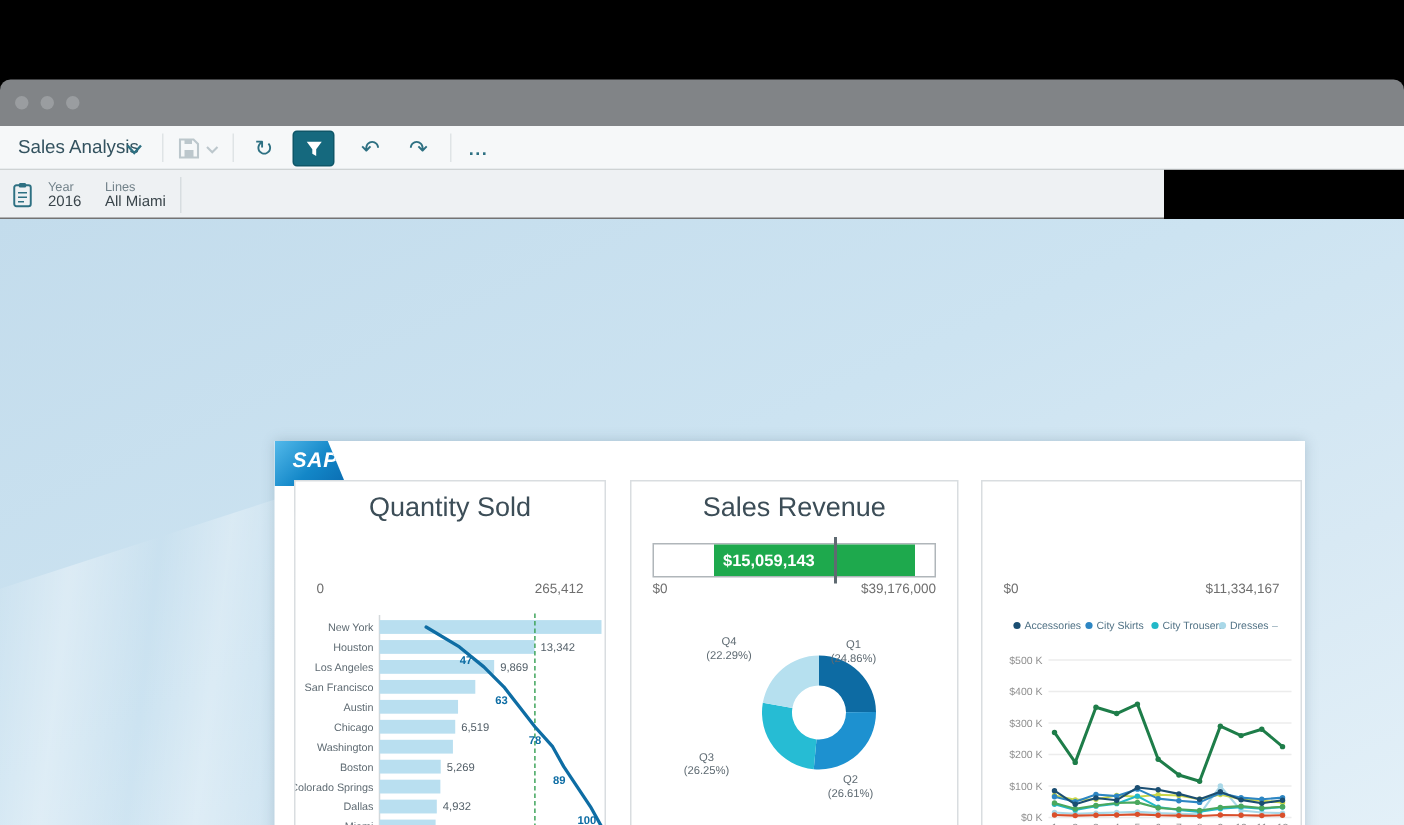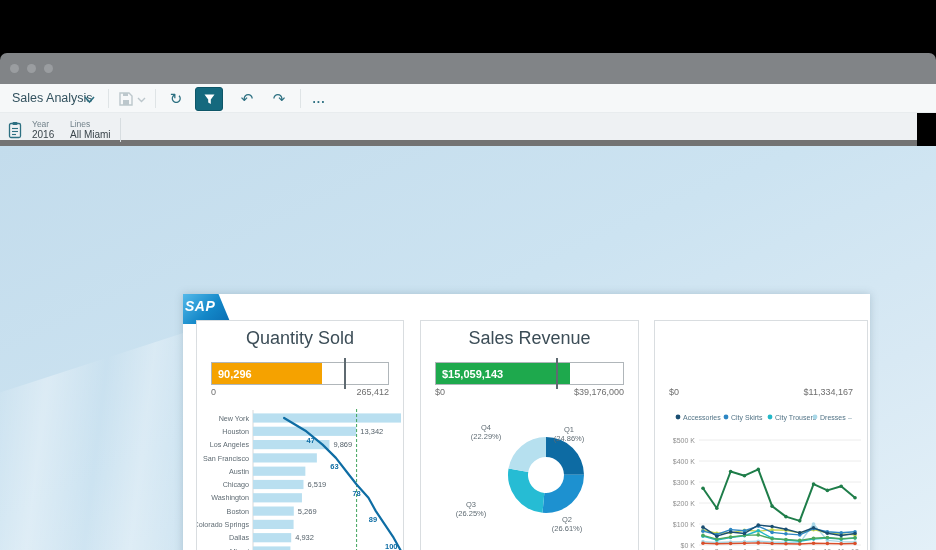--- a/index.html
+++ b/index.html
@@ -13,38 +13,38 @@
 
   .toolbar { position:absolute; left:0; top:84px; width:936px; height:29px; background:#f6f8f9;
     border-bottom:1px solid #e8ecee; }
   .tb-title { position:absolute; left:12px; top:7px; font-size:12.5px; color:#33525f; }
   .tb-ic { position:absolute; top:4px; width:22px; height:22px; display:flex; align-items:center; justify-content:center;
     color:#2d7082; font-size:15px; cursor:pointer; }
   .tb-div { position:absolute; top:5px; width:1px; height:19px; background:#dfe4e6; }
   .filter-btn { position:absolute; left:195px; top:3px; width:28px; height:24px; background:#15697e;
     border:1px solid #0e5668; border-radius:3px; display:flex; align-items:center; justify-content:center; cursor:pointer; }
 
-  .filterbar { position:absolute; left:0; top:113px; width:917px; height:33px; background:#eef1f3;
-    border-bottom:6px solid #737373; }
+  .filterbar { position:absolute; left:0; top:113px; width:776px; height:33px; background:#eef1f3;
+    border-bottom:1px solid #737373; }
   .ff-label { font-size:8.5px; color:#72828a; line-height:10px; }
   .ff-value { font-size:10px; color:#39444a; line-height:11px; }
   .ff { position:absolute; top:6px; }
 
   .desktop { position:absolute; left:0; top:146px; width:936px; height:404px;
     background:linear-gradient(155deg,#c3dcec 0%,#cce3f1 45%,#d8e9f4 75%,#e3f0f8 100%); }
   .desktop::after { content:""; position:absolute; left:-60px; bottom:-80px; width:300px; height:260px;
     background:linear-gradient(115deg, rgba(255,255,255,0) 20%, rgba(255,255,255,.35) 35%, rgba(255,255,255,0) 50%, rgba(255,255,255,.3) 62%, rgba(255,255,255,0) 75%);
     transform:rotate(-18deg); }
 
   .canvas { position:absolute; left:183px; top:148px; width:687px; height:402px; background:#ffffff;
     box-shadow:0 0 8px rgba(60,90,110,.25); }
   .sap-logo { position:absolute; left:0; top:0; width:48px; height:30px;
     background:linear-gradient(135deg,#53b9ea 0%,#1387c8 55%,#0a6bb0 100%);
     clip-path:polygon(0 0, 74% 0, 100% 100%, 0 100%);
-    color:#fff; font-weight:bold; font-style:italic; font-size:14px; line-height:25px; padding-left:2px; letter-spacing:.5px; }
+    color:#fff; font-weight:bold; font-style:italic; font-size:14px; line-height:25px; padding-left:12px; letter-spacing:.5px; }
 
   .panel { position:absolute; background:#fff; border:1px solid #d9dde0; }
   .p1 { left:13px; top:26px; width:208px; height:241px; }
   .p2 { left:237px; top:26px; width:219px; height:241px; }
   .p3 { left:471px; top:26px; width:214px; height:241px; }
   .panel-title { position:absolute; left:0; right:0; top:7px; text-align:center; font-size:18px; color:#3c4d57; }
 
   .bullet-track { position:absolute; left:14px; right:14px; top:41px; height:23px; background:#fff; border:1px solid #b0b6ba; }
   .bullet-fill { position:absolute; left:0; top:0; bottom:0; }
   .bullet-val { position:absolute; left:6px; top:5px; font-size:11px; font-weight:bold; color:#fff; white-space:nowrap; }
@@ -111,26 +111,20 @@
     </div>
     <div style="position:absolute;left:120px;top:5px;width:1px;height:24px;background:#d7dde0"></div>
   </div>
 
   <div class="desktop">
     <div class="canvas">
       <div class="sap-logo">SAP</div>
 
       <div class="panel p1">
         <div class="panel-title">Quantity Sold</div>
-        <div class="bullet-track">
-          <div class="bullet-fill" id="bf0" style="width: 62.5%; background: rgb(245, 162, 0);">
-            <div class="bullet-val">90,296</div>
-            </div>
-          <div class="bullet-marker" id="bm0" style="left: 75%;"></div>
-        </div>
         <div class="bullet-minmax">
           <span>0</span>
           <span>265,412</span>
         </div>
         <div class="chartbox" id="pareto"><svg width="208" height="155">
               <line x1="56" y1="3" x2="56" y2="150" stroke="#d4d8da" stroke-width="1"></line>
               <text x="52" y="13.60" font-size="7.2" fill="#5f6b73" text-anchor="end">New York</text>
               <rect x="56" y="6.40" width="148.00" height="9.2" fill="#b9dff0"></rect>
               <text x="52" y="26.90" font-size="7.2" fill="#5f6b73" text-anchor="end">Houston</text>
               <rect x="56" y="19.70" width="103.33" height="9.2" fill="#b9dff0"></rect>
@@ -163,21 +157,21 @@
               <text x="133.24" y="62.20" font-size="7.5" font-weight="bold" fill="#0e6da4">63</text>
               <text x="155.44" y="88.80" font-size="7.5" font-weight="bold" fill="#0e6da4">78</text>
               <text x="171.72" y="115.40" font-size="7.5" font-weight="bold" fill="#0e6da4">89</text>
               <text x="188.00" y="142.00" font-size="7.5" font-weight="bold" fill="#0e6da4">100</text>
             </svg></div>
       </div>
 
       <div class="panel p2">
         <div class="panel-title">Sales Revenue</div>
         <div class="bullet-track">
-          <div class="bullet-fill" id="bf1" style="width: 71.4%; background: rgb(30, 169, 77);">
+          <div class="bullet-fill" id="bf1" style="width: 71.4%; background: rgb(30, 169, 77); margin-left: 40px;">
             <div class="bullet-val">$15,059,143</div>
             </div>
           <div class="bullet-marker" id="bm1" style="left: 64%;"></div>
         </div>
         <div class="bullet-minmax">
           <span>$0</span>
           <span>$39,176,000</span>
         </div>
         <div class="chartbox" id="donut"><svg width="219" height="155">
               <path d="M125.00,30.00 A38 38 0 0 1 163.00,67.67 L143.00,67.84 A18 18 0 0 0 125.00,50.00 Z" fill="#0d6ba3"></path>

